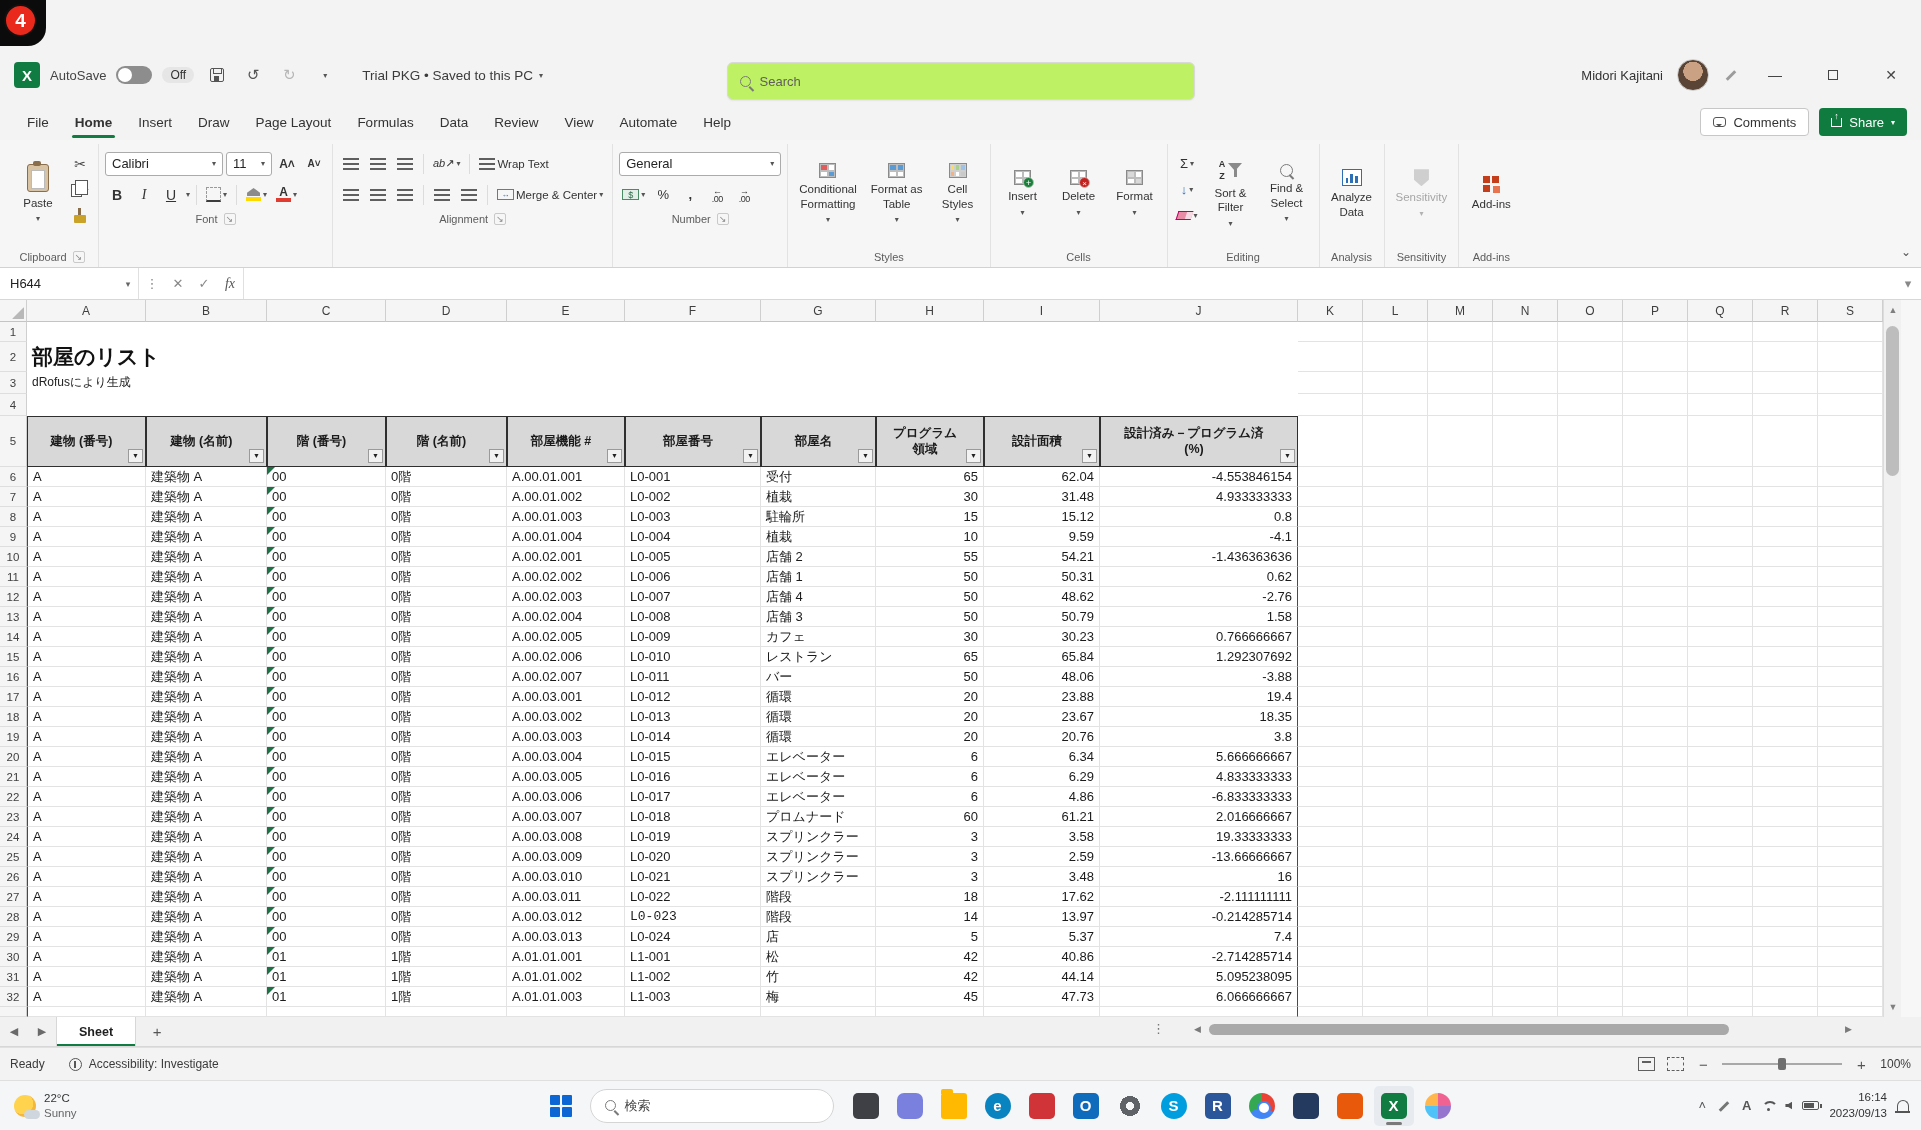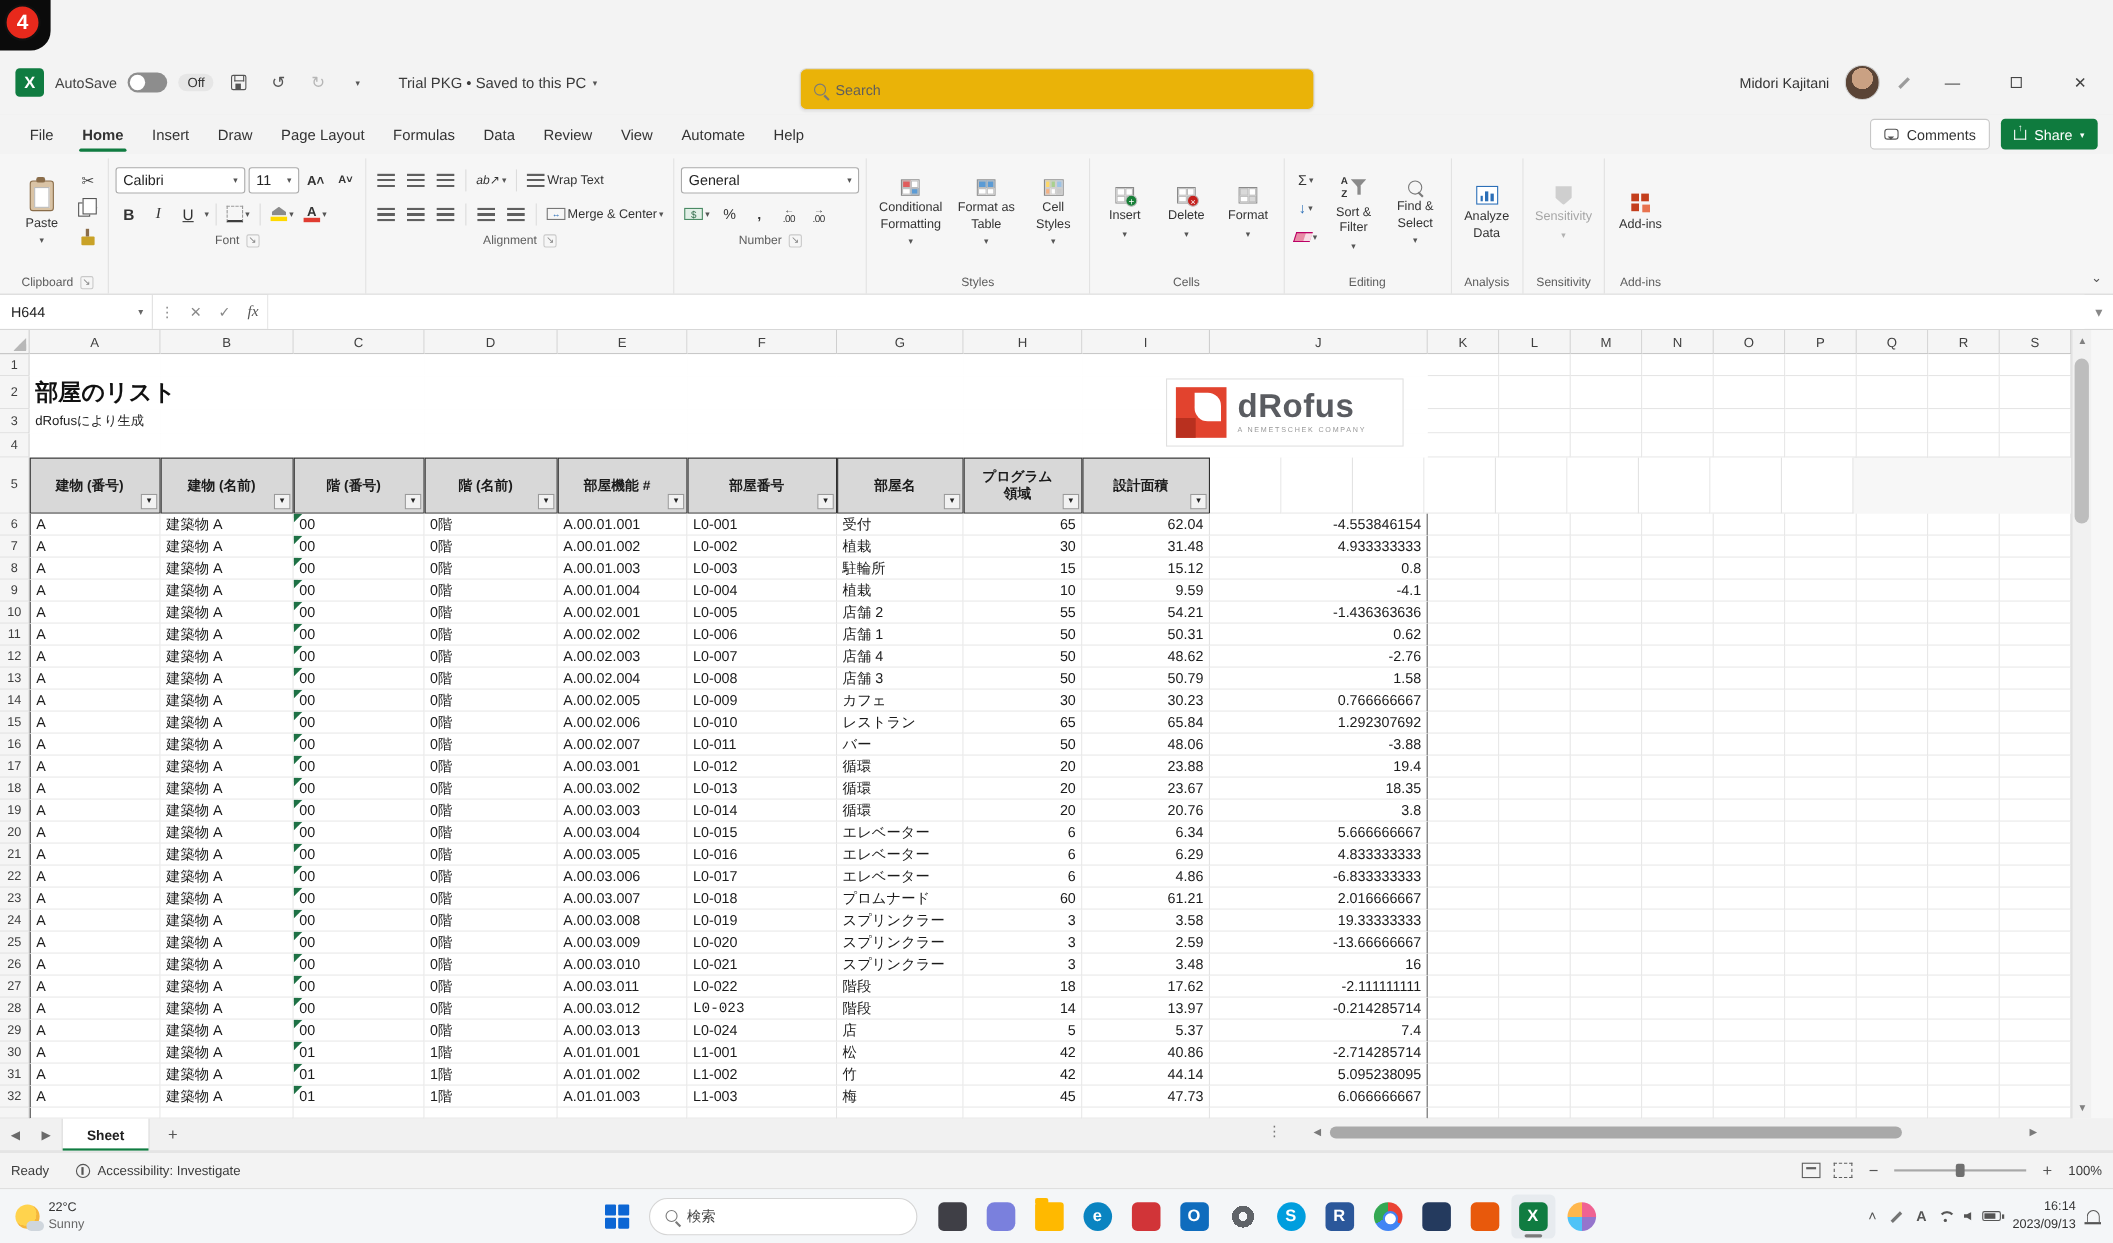--- a/index.html
+++ b/index.html
@@ -15,21 +15,21 @@
   .qat{display:flex;align-items:center;gap:10px;color:#444;font-size:13px}
   .toggle{width:36px;height:18px;border-radius:9px;background:#8d8d8d;position:relative}
   .toggle::after{content:"";position:absolute;left:2px;top:2px;width:14px;height:14px;border-radius:50%;background:#fff}
   .offpill{background:#e6e6e6;border-radius:9px;padding:1px 8px;font-size:12px;color:#333}
   .qicon{width:26px;height:26px;display:flex;align-items:center;justify-content:center;border-radius:4px;color:#555;font-size:15px}
   .qicon.dis{opacity:.38}
   .ic-save{width:14px;height:14px;border:1.6px solid #555;border-radius:2px;position:relative}
   .ic-save::before{content:"";position:absolute;left:3px;bottom:0;width:5px;height:5px;background:#555}
   .ic-save::after{content:"";position:absolute;left:2px;top:0;width:7px;height:4px;border:1.6px solid #555;border-top:none}
   .doctitle{margin-left:14px;color:#3b3b3b;font-size:13.5px;display:flex;align-items:center;gap:6px}
-  .tb-search{position:absolute;left:50%;transform:translateX(-50%);top:10px;width:468px;height:38px;background:#eab308;
+  .tb-search{position:absolute;left:50%;transform:translateX(-50%);top:10px;width:468px;height:38px;background:#bef264;
              border:1px solid #d9d9d9;border-radius:6px;display:flex;align-items:center;padding:0 12px;gap:9px;color:#605e5c;
              box-shadow:0 1px 2px rgba(0,0,0,.06)}
   .mag{width:11px;height:11px;border:1.8px solid #7a7a7a;border-radius:50%;position:relative;flex:none}
   .mag::after{content:"";position:absolute;left:9px;top:9px;width:6px;height:1.8px;background:#7a7a7a;transform:rotate(45deg);transform-origin:0 0}
   .tbright{margin-left:auto;display:flex;align-items:center;gap:14px}
   .uname{font-size:13px;color:#333}
   .avatar{width:32px;height:32px;border-radius:50%;background:radial-gradient(circle at 50% 38%,#caa183 0 40%,#5a4436 41% 100%);border:1px solid #cfcfcf}
   .ic-pen{width:16px;height:16px;position:relative;opacity:.55}
   .ic-pen::before{content:"";position:absolute;left:2px;top:7px;width:12px;height:3px;background:#555;transform:rotate(-45deg)}
   .winbtn{width:44px;height:34px;display:flex;align-items:center;justify-content:center;color:#444;font-size:14px}
@@ -760,20 +760,22 @@
       <div class="gc th" style="width: 119px; height: 51px;"><span>建物 (番号)</span><span class="filterbtn">▼</span></div>
       <div class="gc th" style="width: 121px; height: 51px;"><span>建物 (名前)</span><span class="filterbtn">▼</span></div>
       <div class="gc th" style="width: 119px; height: 51px;"><span>階 (番号)</span><span class="filterbtn">▼</span></div>
       <div class="gc th" style="width: 121px; height: 51px;"><span>階 (名前)</span><span class="filterbtn">▼</span></div>
       <div class="gc th" style="width: 118px; height: 51px;"><span>部屋機能 #</span><span class="filterbtn">▼</span></div>
       <div class="gc th" style="width: 136px; height: 51px;"><span>部屋番号</span><span class="filterbtn">▼</span></div>
       <div class="gc th" style="width: 115px; height: 51px;"><span>部屋名</span><span class="filterbtn">▼</span></div>
       <div class="gc th" style="width: 108px; height: 51px;"><span>プログラム
 領域</span><span class="filterbtn">▼</span></div>
       <div class="gc th" style="width: 116px; height: 51px;"><span>設計面積</span><span class="filterbtn">▼</span></div>
+      <div class="gc th" style="width: 198px; height: 51px;"><span>設計済み－プログラム済
+(%)</span><span class="filterbtn">▼</span></div>
       <div class="gc" style="width: 65px; height: 51px;"></div>
       <div class="gc" style="width: 65px; height: 51px;"></div>
       <div class="gc" style="width: 65px; height: 51px;"></div>
       <div class="gc" style="width: 65px; height: 51px;"></div>
       <div class="gc" style="width: 65px; height: 51px;"></div>
       <div class="gc" style="width: 65px; height: 51px;"></div>
       <div class="gc" style="width: 65px; height: 51px;"></div>
       <div class="gc" style="width: 65px; height: 51px;"></div>
       <div class="gc" style="width: 65px; height: 51px;"></div>
     </div>
@@ -1386,27 +1388,20 @@
       <div class="gc" style="width: 65px; height: 10px;"></div>
       <div class="gc" style="width: 65px; height: 10px;"></div>
       <div class="gc" style="width: 65px; height: 10px;"></div>
       <div class="gc" style="width: 65px; height: 10px;"></div>
       <div class="gc" style="width: 65px; height: 10px;"></div>
       <div class="gc" style="width: 65px; height: 10px;"></div>
       <div class="gc" style="width: 65px; height: 10px;"></div>
       <div class="gc" style="width: 65px; height: 10px;"></div>
       <div class="gc" style="width: 65px; height: 10px;"></div>
     </div>
-  <div class="logo">
-    <span class="logosq"></span>
-    <span class="logotxt">
-      <span class="logoname">dRofus</span>
-      <span class="logosub">A NEMETSCHEK COMPANY</span>
-    </span>
-  </div>
   <div class="vscroll">
     <span class="varrow" style="top:0">▲</span>
     <span class="vthumb"></span>
     <span class="varrow" style="bottom:0">▼</span>
   </div>
 </div>
 
 <div class="tabbar">
   <span class="tnav">◀</span>
   <span class="tnav">▶</span>

